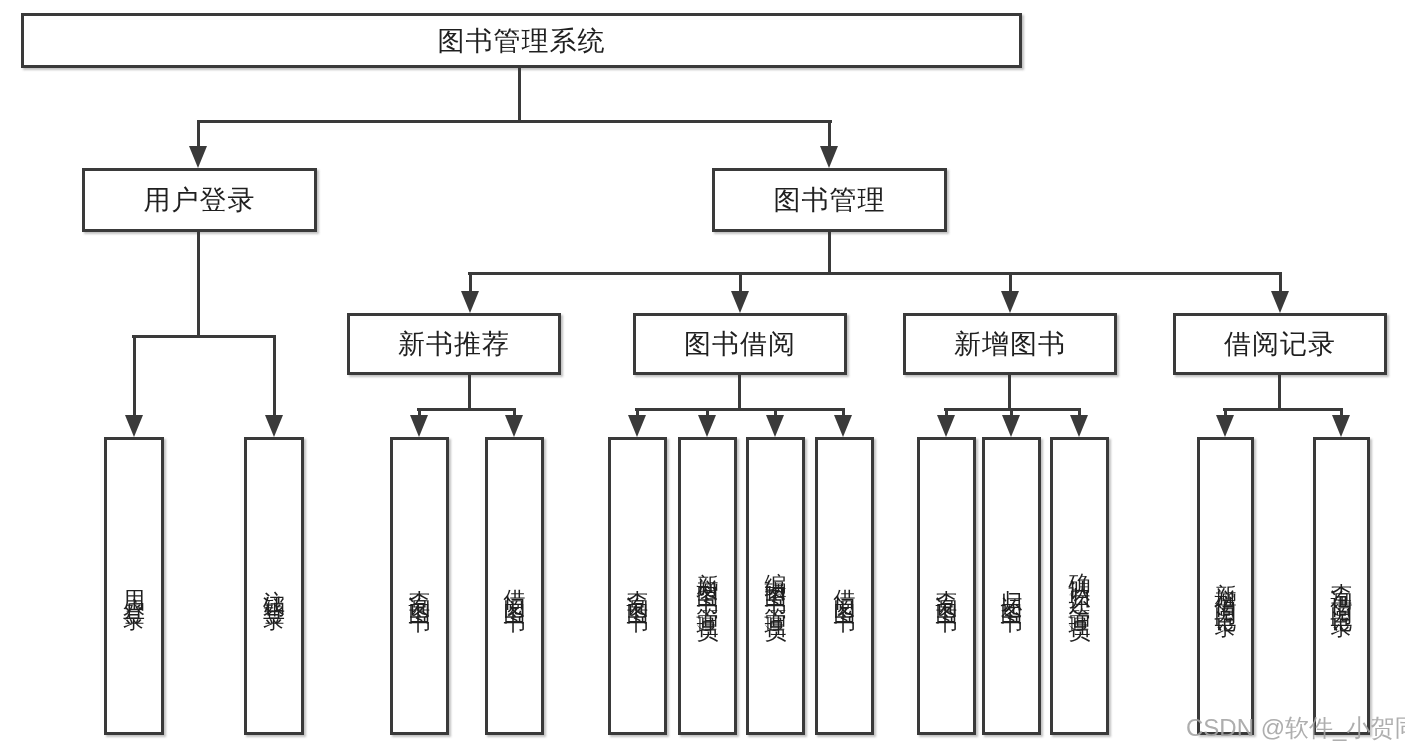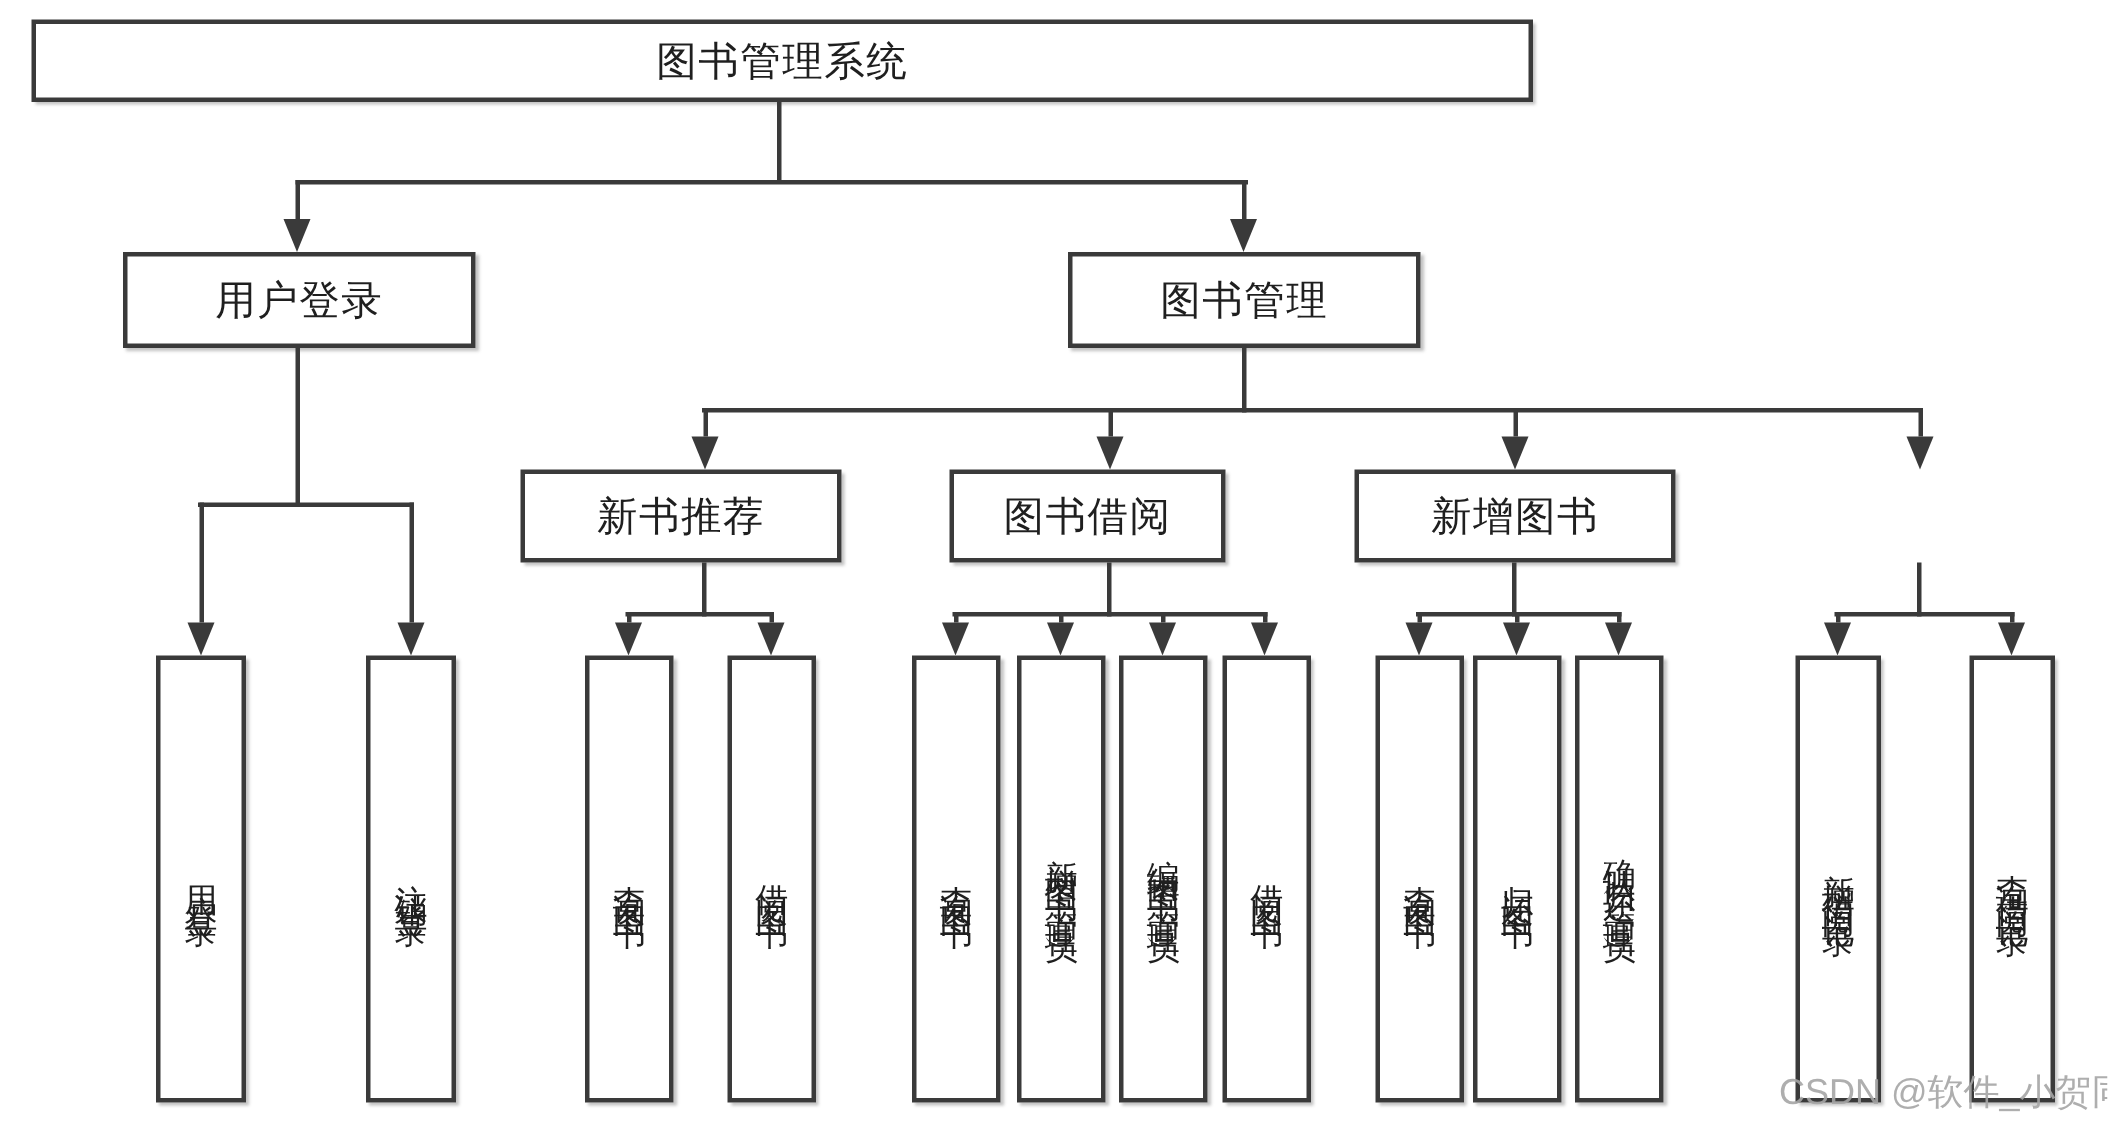--- a/index.html
+++ b/index.html
@@ -113,25 +113,28 @@
     <div class="head"></div>
   </div>
   <div class="arrow" style="left:1271px;top:272px;height:41px;">
     <div class="shaft"></div>
     <div class="head"></div>
   </div>
 
   <div class="box h" style="left:347px;top:313px;width:214px;height:62px;">
     <span>新书推荐</span>
   </div>
-  <div class="box h" style="left:633px;top:313px;width:184px;height:62px;">
+  <div class="box h" style="left:633px;top:313px;width:214px;height:62px;">
     <span>图书借阅</span>
   </div>
   <div class="box h" style="left:903px;top:313px;width:214px;height:62px;">
     <span>新增图书</span>
+  </div>
+  <div class="box h" style="left:1173px;top:313px;width:214px;height:62px;">
+    <span>借阅记录</span>
   </div>
 
   <div class="vline" style="left:468px;top:375px;height:36px;"></div>
   <div class="vline" style="left:738px;top:375px;height:36px;"></div>
   <div class="vline" style="left:1008px;top:375px;height:36px;"></div>
   <div class="vline" style="left:1278px;top:375px;height:36px;"></div>
 
   <div class="hline" style="left:417px;top:408px;width:99px;"></div>
   <div class="hline" style="left:635px;top:408px;width:210px;"></div>
   <div class="hline" style="left:944px;top:408px;width:137px;"></div>

